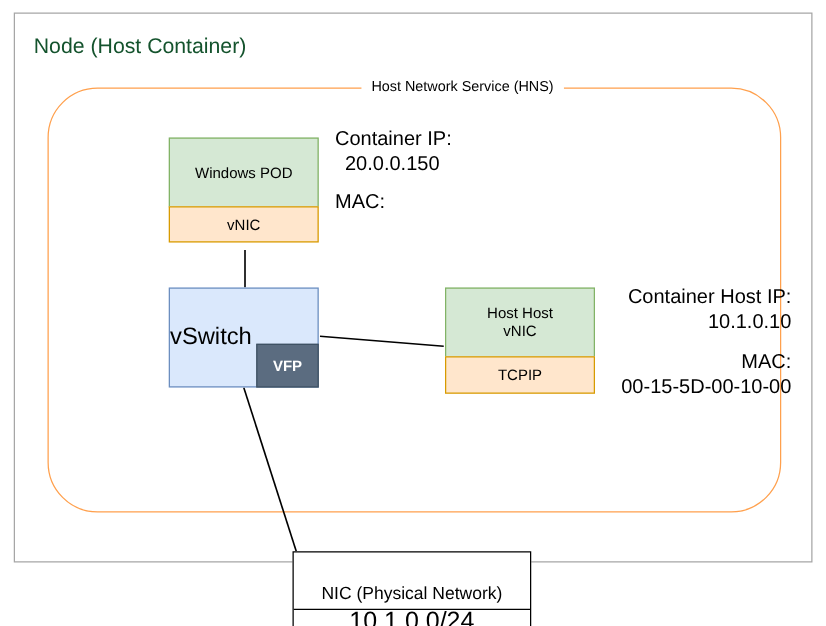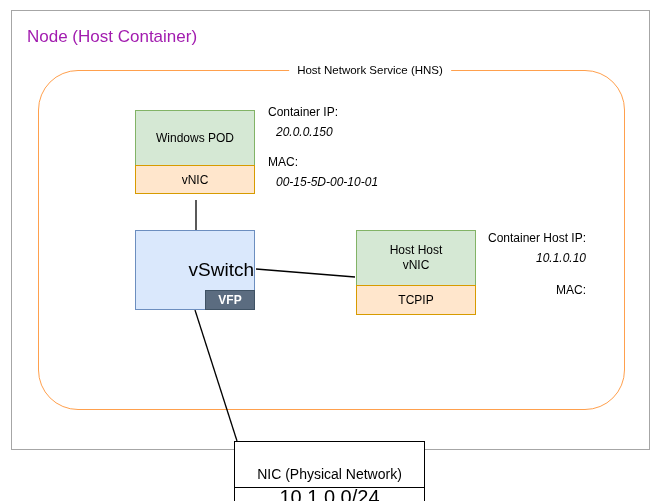--- a/index.html
+++ b/index.html
@@ -20,21 +20,21 @@
     position: absolute;
     left: 11px; top: 10px;
     width: 639px; height: 440px;
     border: 1px solid var(--outer-border, #a6a6a6);
     background: transparent;
   }
   .node-title {
     position: absolute;
     left: 27px; top: 27px;
     font-size: 17px;
-    color: #a21caf;
+    color: #14532d;
     white-space: nowrap;
   }
   
   .hns-box {
     position: absolute;
     left: 38px; top: 70px;
     width: 587px; height: 340px;
     border: 1px solid var(--hns-border, #ffa04d);
     border-radius: 40px;
     background: transparent;
@@ -81,41 +81,41 @@
   .pod-stack  { left: 135px; top: 110px; }
   .mgmt-stack { left: 356px; top: 230px; }
   .mgmt-stack .bottom { height: 30px; }
   
   .vswitch {
     position: absolute;
     left: 135px; top: 230px;
     width: 120px; height: 80px;
     background: var(--blue-fill, #dae8fc);
     border: 1px solid var(--blue-border, #6c8ebf);
-    display: flex; align-items: center; justify-content: flex-end;
+    display: flex; align-items: center; justify-content: flex-start;
     font-size: 19px;
   }
   .vfp-badge {
     position: absolute;
     right: -1px; bottom: -1px;
-    width: 50px; height: 20px;
+    width: 50px; height: 35px;
     background: var(--vfp-fill, #5b6c80);
     border: 1px solid var(--vfp-border, #3f5264);
     color: var(--vfp-text, #ffffff);
     font-size: 12px; font-weight: bold;
     display: flex; align-items: center; justify-content: center;
   }
   
   .info {
     position: absolute;
-    font-size: 12px;
+    font-size: 16px;
     line-height: 20px;
     white-space: nowrap;
   }
-  .info .indent { padding-left: 8px; font-style: italic; }
+  .info .indent { padding-left: 8px; }
   .info .spacer { height: 10px; }
   .pod-info  { left: 268px; top: 102px; }
   .mgmt-info { left: 488px; top: 228px; text-align: right; }
   .mgmt-info .spacer { height: 12px; }
   .mgmt-info .indent { padding-left: 9px; }
   .mgmt-info .indent-sm { padding-left: 4px; }
   
   .nic-box {
     position: absolute;
     left: 234px; top: 441px;
@@ -160,21 +160,20 @@
     <div class="bottom">
       <span>vNIC</span>
     </div>
   </div>
 
   <div class="info pod-info">
     <div>Container IP:</div>
     <div class="indent">20.0.0.150</div>
     <div class="spacer"></div>
     <div>MAC:</div>
-    <div class="indent">00-15-5D-00-10-01</div>
   </div>
 
   <div class="vswitch">
     <span>vSwitch</span>
     <div class="vfp-badge">
       <span>VFP</span>
     </div>
   </div>
 
   <div class="stack mgmt-stack">
@@ -185,20 +184,21 @@
     <div class="bottom">
       <span>TCPIP</span>
     </div>
   </div>
 
   <div class="info mgmt-info">
     <div>Container Host IP:</div>
     <div class="indent">10.1.0.10</div>
     <div class="spacer"></div>
     <div class="indent-sm">MAC:</div>
+    <div class="indent">00-15-5D-00-10-00</div>
   </div>
 
   <div class="nic-box">
     <div class="row1">NIC (Physical Network)</div>
     <div class="row2">10.1.0.0/24</div>
   </div>
 
 </div>
 
 </body></html>

